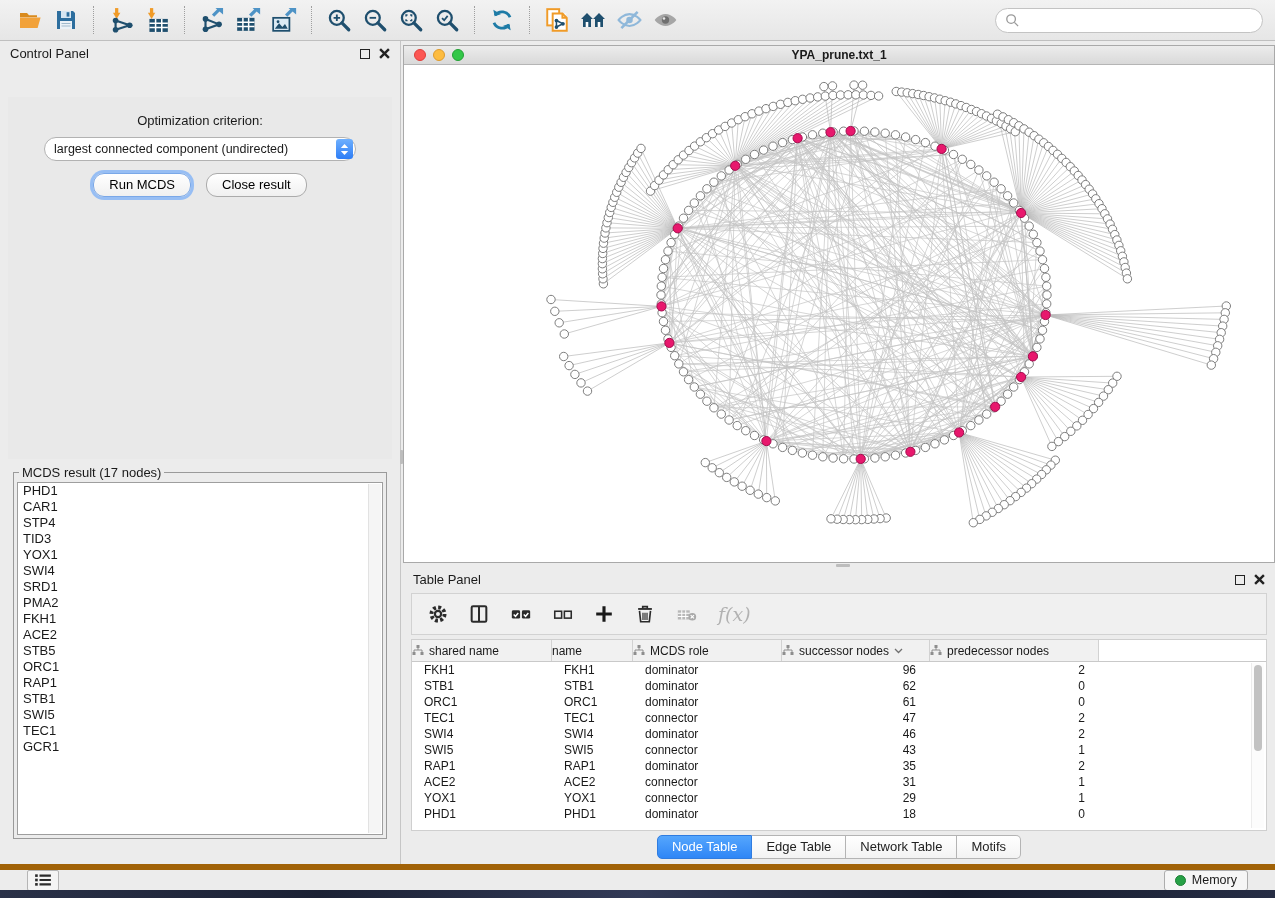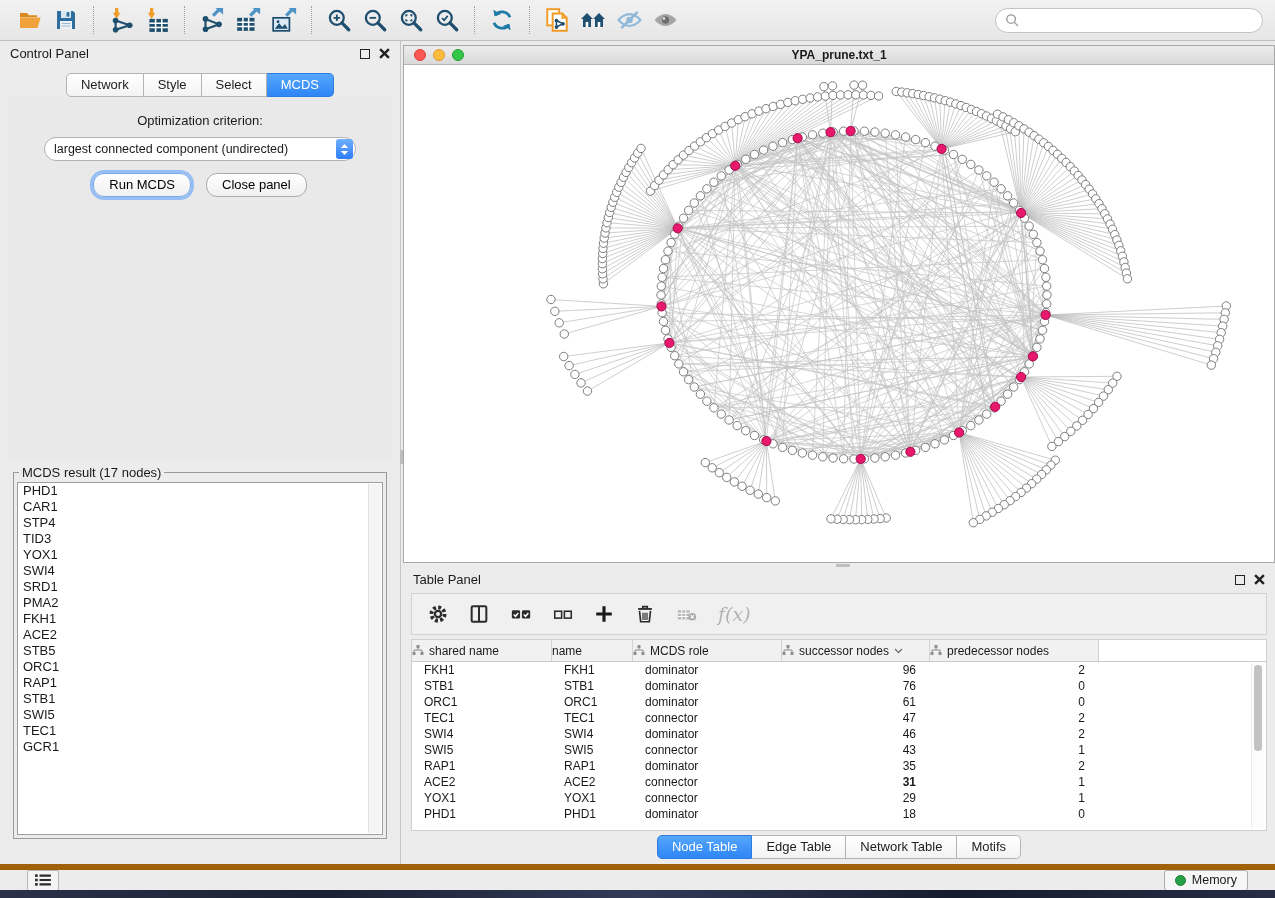--- a/index.html
+++ b/index.html
@@ -240,42 +240,36 @@
 <div class="control-panel">
   <div class="panel-head">
     <span>Control Panel</span>
     <span class="win-icons">
       <span class="float-ico"></span>
       <svg width="11" height="11" viewBox="0 0 10 10">
           <path d="M1 1l8 8M9 1l-8 8" stroke="#222" stroke-width="2.2"></path>
         </svg>
     </span>
   </div>
-  <div class="seg-row">
-      <div class="seg-btn">Network</div>
-      <div class="seg-btn">Style</div>
-      <div class="seg-btn">Select</div>
-      <div class="seg-btn active">MCDS</div>
-    </div>
   <div class="cp-block">
     <div class="opt-label">Optimization criterion:</div>
     <div class="combo">
       <span class="combo-text">largest connected component (undirected)</span>
       <span class="combo-step">
         <svg width="9" height="6" viewBox="0 0 9 6">
             <path d="M0.8 5L4.5 1l3.7 4z" fill="#fff"></path>
           </svg>
         <svg width="9" height="6" viewBox="0 0 9 6">
             <path d="M0.8 1l3.7 4 3.7-4z" fill="#fff"></path>
           </svg>
       </span>
     </div>
     <div class="btn-row">
       <button class="mac-btn focus">Run MCDS</button>
-      <button class="mac-btn">Close panel</button>
+      <button class="mac-btn">Close result</button>
     </div>
   </div>
   <fieldset class="mcds">
     <legend>MCDS result (17 nodes)</legend>
     <div style="position:relative; width:100%; height:100%;">
       <div class="mcds-list">
         <div class="mcds-item">PHD1</div>
           <div class="mcds-item">CAR1</div>
           <div class="mcds-item">STP4</div>
           <div class="mcds-item">TID3</div>
@@ -1311,21 +1305,21 @@
           <div class="td l" style="width: 140px;">FKH1</div>
           <div class="td l" style="width: 81px;">FKH1</div>
           <div class="td l" style="width: 149px;">dominator</div>
           <div class="td r" style="width: 148px;">96</div>
           <div class="td r" style="width: 169px;">2</div>
         </div>
         <div class="tr-row">
           <div class="td l" style="width: 140px;">STB1</div>
           <div class="td l" style="width: 81px;">STB1</div>
           <div class="td l" style="width: 149px;">dominator</div>
-          <div class="td r" style="width: 148px;">76</div>
+          <div class="td r" style="width: 148px;">62</div>
           <div class="td r" style="width: 169px;">0</div>
         </div>
         <div class="tr-row">
           <div class="td l" style="width: 140px;">ORC1</div>
           <div class="td l" style="width: 81px;">ORC1</div>
           <div class="td l" style="width: 149px;">dominator</div>
           <div class="td r" style="width: 148px;">61</div>
           <div class="td r" style="width: 169px;">0</div>
         </div>
         <div class="tr-row">
@@ -1353,21 +1347,21 @@
           <div class="td l" style="width: 140px;">RAP1</div>
           <div class="td l" style="width: 81px;">RAP1</div>
           <div class="td l" style="width: 149px;">dominator</div>
           <div class="td r" style="width: 148px;">35</div>
           <div class="td r" style="width: 169px;">2</div>
         </div>
         <div class="tr-row">
           <div class="td l" style="width: 140px;">ACE2</div>
           <div class="td l" style="width: 81px;">ACE2</div>
           <div class="td l" style="width: 149px;">connector</div>
-          <div class="td r" style="width: 148px; font-weight: bold;">31</div>
+          <div class="td r" style="width: 148px;">31</div>
           <div class="td r" style="width: 169px;">1</div>
         </div>
         <div class="tr-row">
           <div class="td l" style="width: 140px;">YOX1</div>
           <div class="td l" style="width: 81px;">YOX1</div>
           <div class="td l" style="width: 149px;">connector</div>
           <div class="td r" style="width: 148px;">29</div>
           <div class="td r" style="width: 169px;">1</div>
         </div>
         <div class="tr-row">

